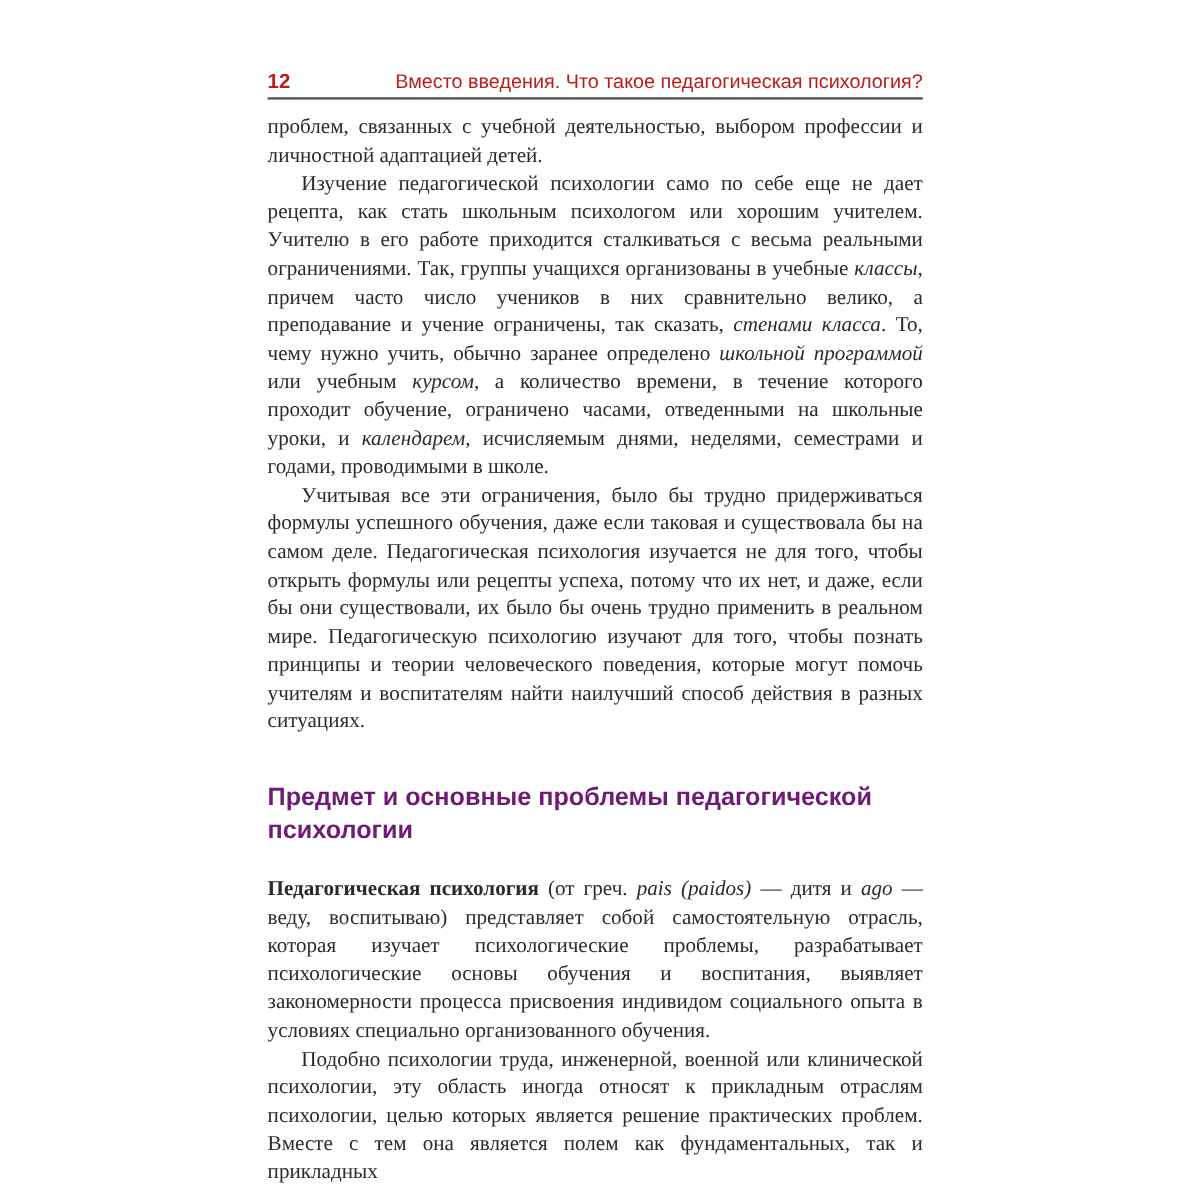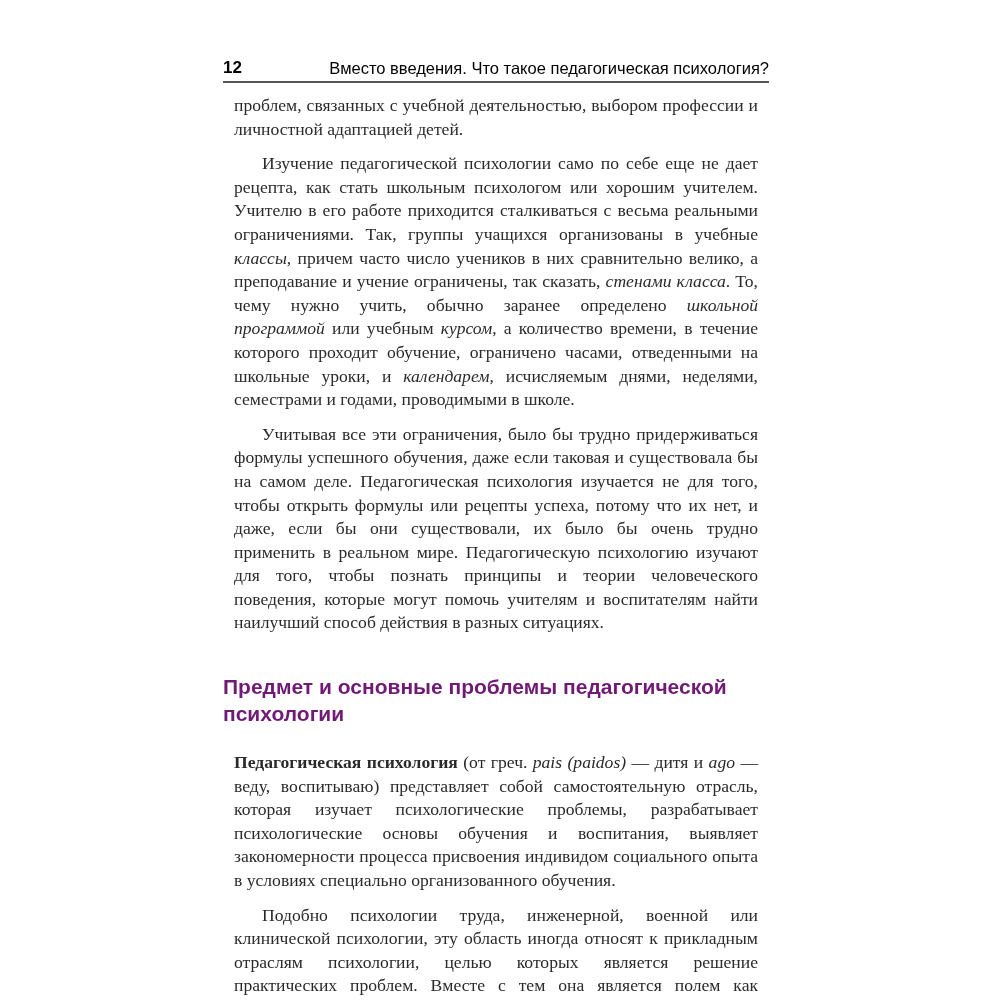--- a/index.html
+++ b/index.html
@@ -3,26 +3,26 @@
   <meta charset="utf-8">
   <style>
     html, body { margin: 0; padding: 0; background: #ffffff; }
     body { width: 1000px; height: 1000px; position: relative; overflow: hidden; }
     .page {
       position: absolute; left: 223px; top: 58px; width: 546px;
       font-family: "Liberation Serif", serif; color: #2a2a2a;
     }
     .running-head {
       display: flex; justify-content: space-between; align-items: flex-end;
-      font-family: "Liberation Sans", sans-serif; font-size: 16.5px; color: #000000;
+      font-family: "Liberation Sans", sans-serif; font-size: 16.5px; color: #b91c1c;
       border-bottom: 2px solid #555; padding-bottom: 3px; height: 20px;
     }
     .running-head .num { font-weight: bold; font-size: 17px; }
     .body-text { font-size: 17.6px; line-height: 23.6px; text-align: justify; margin-top: 11px; }
-    .body-text p { margin: 11px; }
+    .body-text p { margin: 0; }
     .indent { text-indent: 28px; }
     .section-title {
       font-family: "Liberation Sans", sans-serif; font-weight: bold;
       font-size: 21px; line-height: 27px; color: #701a75;
       margin-top: 38px; margin-bottom: 24px;
     }
     em { }
     strong { font-weight: bold; }
   </style>
 </head>

